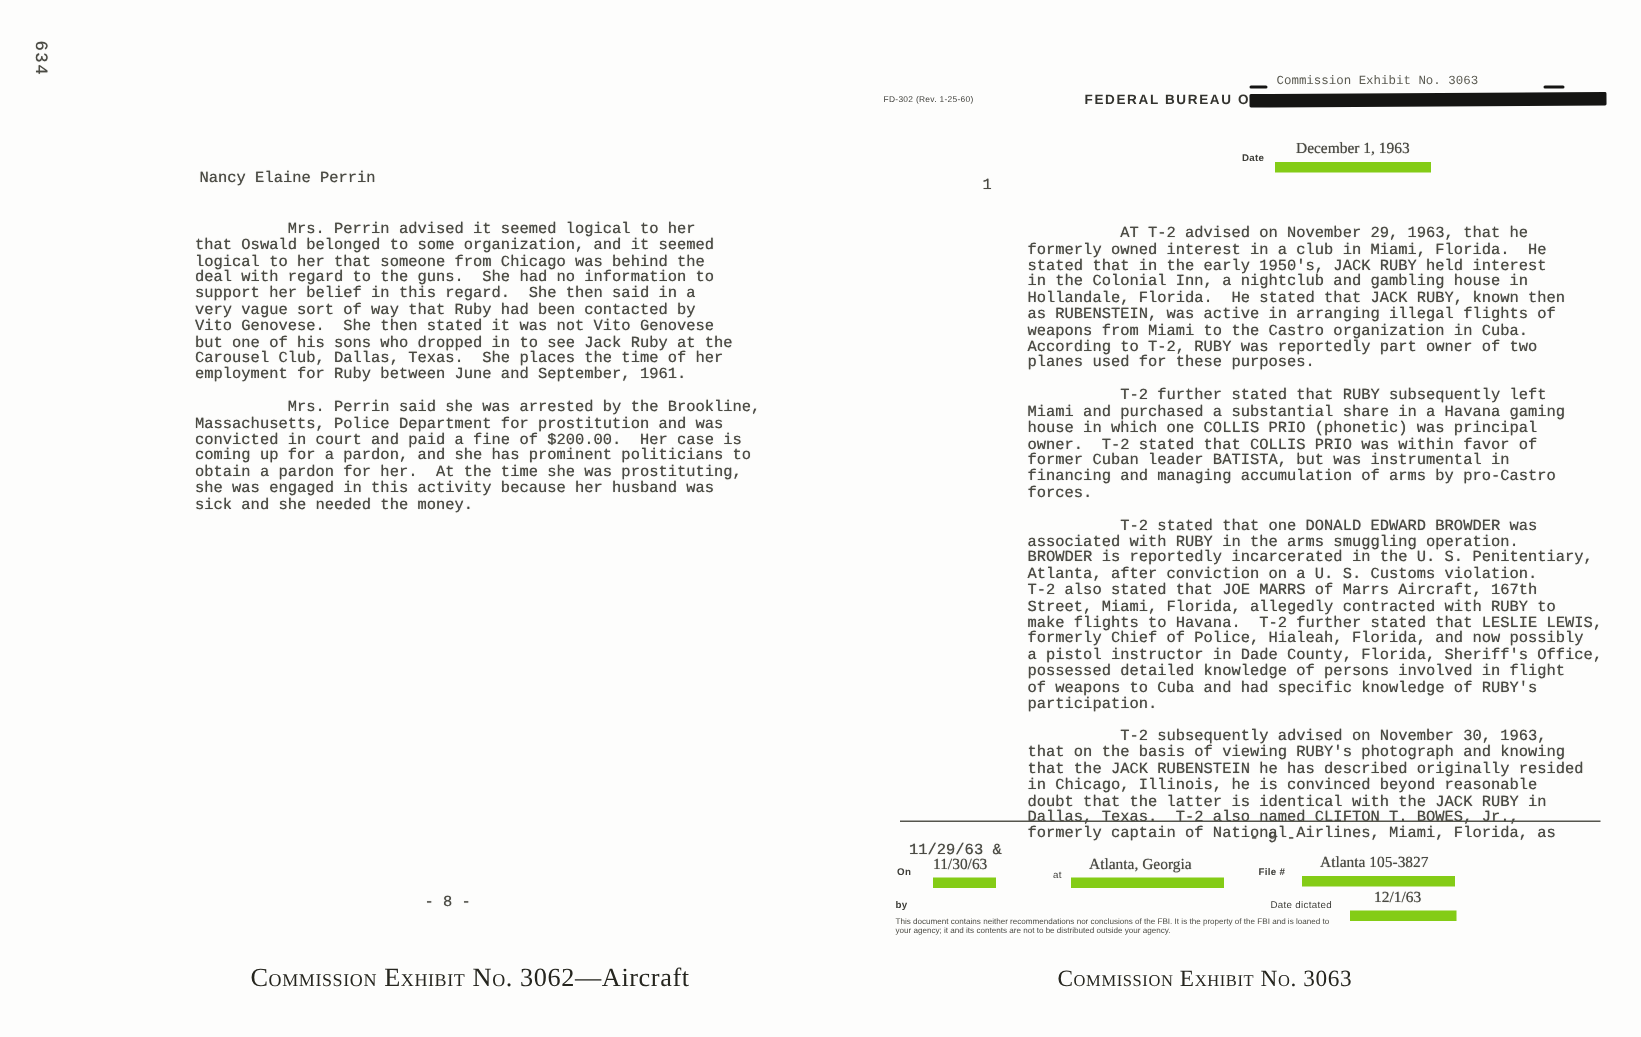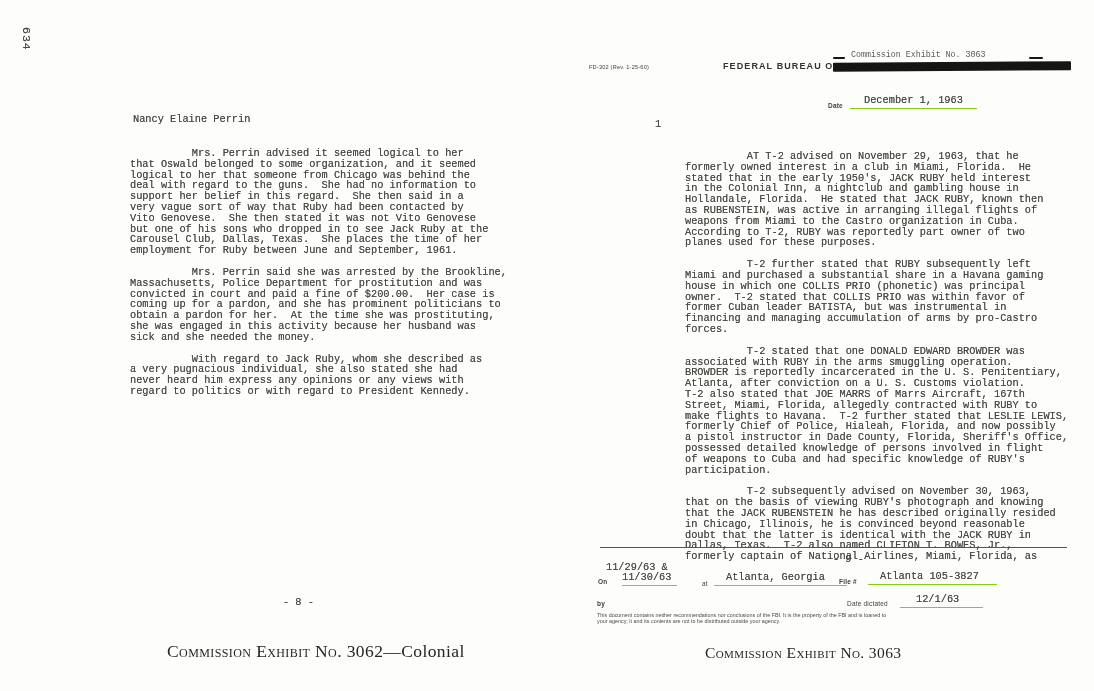--- a/index.html
+++ b/index.html
@@ -19,21 +19,21 @@
     font-family:"Liberation Sans",sans-serif;
     font-size:6.5px; color:#3e3e39; letter-spacing:0.2px;
   }
   .tiny { font-size:5.6px; }
   .caption {
     font-family:"Liberation Serif","DejaVu Serif",serif;
     font-variant:small-caps; color:#26261f; letter-spacing:0.4px;
     white-space:nowrap;
   }
   .caption .suffix { font-variant:normal; }
-  .uline { border-bottom:1px solid #84cc16; }
+  .uline { border-bottom:7px solid #84cc16;font-family:Liberation Serif, serif; }
   .rule { background:#55554d; height:1px; }
   .bar { background:#151513; border-radius:1px; }
   .fbi-header {
     font-family:"Liberation Sans",sans-serif; font-weight:bold;
     font-size:9px; letter-spacing:1.1px; color:#33332e; white-space:nowrap;
   }
   .annot {
     font-family:"Liberation Mono","DejaVu Sans Mono",monospace;
     font-size:8.3px; color:#5b5b52; white-space:nowrap;
   }
@@ -65,29 +65,25 @@
 but one of his sons who dropped in to see Jack Ruby at the
 Carousel Club, Dallas, Texas.  She places the time of her
 employment for Ruby between June and September, 1961.</div>
         <div class="para tw">          Mrs. Perrin said she was arrested by the Brookline,
 Massachusetts, Police Department for prostitution and was
 convicted in court and paid a fine of $200.00.  Her case is
 coming up for a pardon, and she has prominent politicians to
 obtain a pardon for her.  At the time she was prostituting,
 she was engaged in this activity because her husband was
 sick and she needed the money.</div>
-        <div class="para tw">          With regard to Jack Ruby, whom she described as
-a very pugnacious individual, she also stated she had
-never heard him express any opinions or any views with
-regard to politics or with regard to President Kennedy.</div>
       </div>
 
     <div class="abs tw" style="left:283px; top:597px;">- 8 -</div>
 
-    <div class="abs caption" style="left:167px; top:641px; font-size:17.5px;"><span>Commission Exhibit No. 3062</span><span class="suffix">—Colonial</span></div>
+    <div class="abs caption" style="left:167px; top:641px; font-size:17.5px;"><span>Commission Exhibit No. 3062</span><span class="suffix">—Aircraft</span></div>
   </div>
 
   <div class="abs" style="left:547px; top:0; width:547px; height:691px;">
 
     <div class="abs lbl tiny" style="left:42px; top:64px;">FD-302 (Rev. 1-25-60)</div>
 
     <div class="abs fbi-header" style="left:176px; top:61px;">FEDERAL BUREAU OF INVEST</div>
 
     <div class="abs bar" style="left:286px; top:57px; width:12px; height:2px;"></div>
     <div class="abs annot" style="left:304px; top:50px;">Commission Exhibit No. 3063</div>

